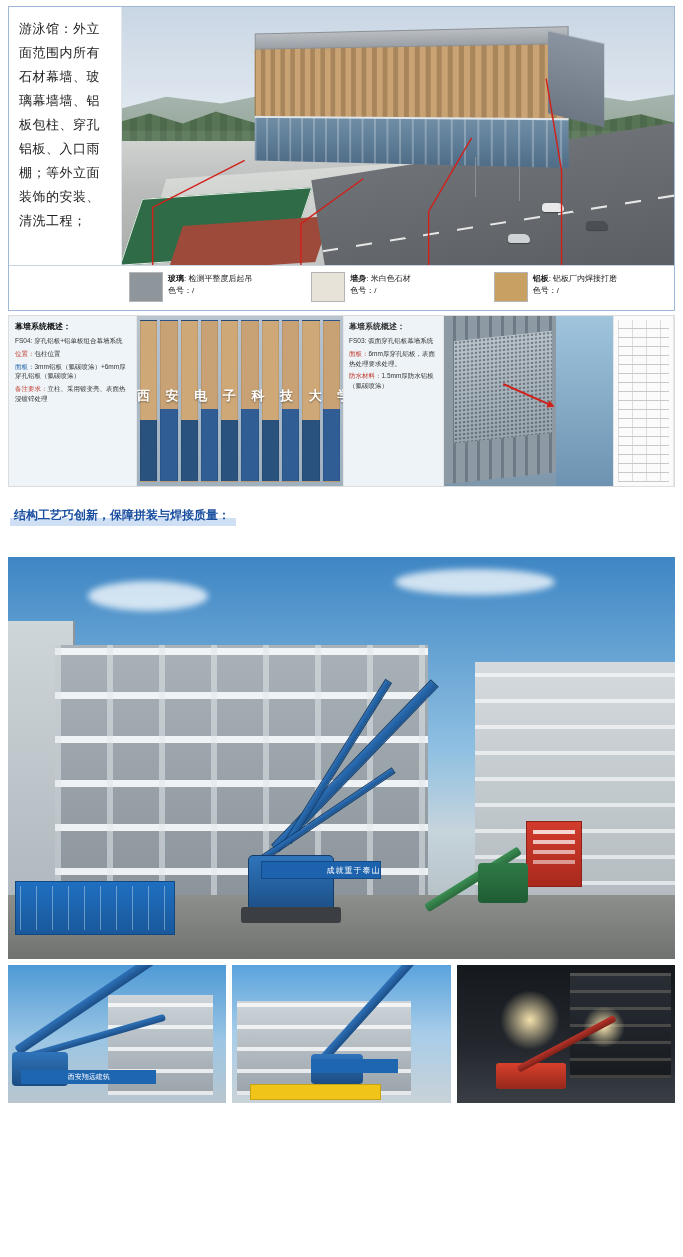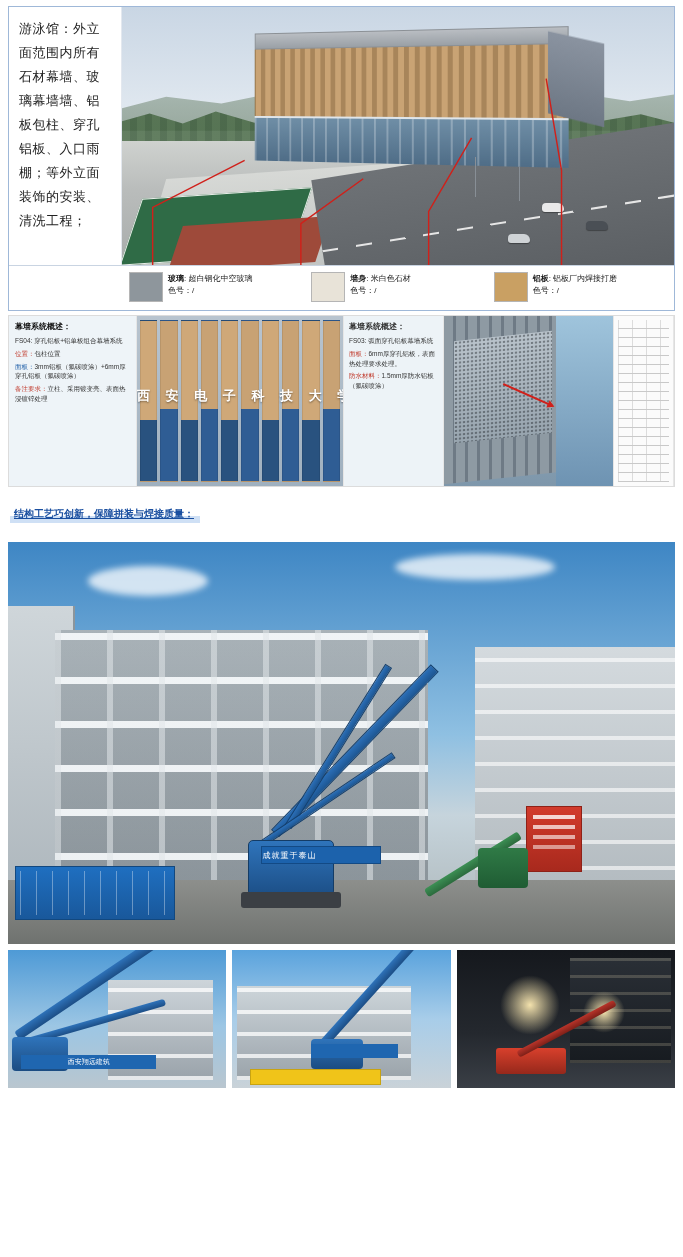--- a/index.html
+++ b/index.html
@@ -277,28 +277,27 @@
   }
   .draw-lines {
     position: absolute; inset: 4px;
     background:
       repeating-linear-gradient(0deg, #c9c9c9 0 1px, transparent 1px 9px),
       repeating-linear-gradient(90deg, #dcdcdc 0 1px, transparent 1px 14px);
   }
 
   
   .section-head {
-    margin: 18px 10px 0 10px;
-    font-size: 10px;
+    margin: 18px 10px 12px 10px;
+    font-size: 12px;
     font-weight: bold;
     color: #1a4fa0;
     display: inline-block;
     padding: 2px 6px 3px 4px;
     background: linear-gradient(transparent 58%, #cfe0f5 58%, #cfe0f5 96%, transparent 96%);
-    text-decoration: underline;
   }
   .body-text {
     margin: 14px 12px 0 12px;
     font-size: 13px;
     line-height: 2.1;
     color: #2b2b2b;
     text-align: justify;
     letter-spacing: .2px;
   }
 
@@ -364,21 +363,21 @@
     background: #3b3f44;
     border-radius: 3px;
   }
   .hp-banner {
     position: absolute; left: 38%; bottom: 20%;
     width: 120px; height: 18px;
     background: #1c62ac;
     color: #fff;
     font-size: 8px;
     line-height: 18px;
-    text-align: left;
+    text-align: right;
     letter-spacing: 1px;
     border: 1px solid #134a85;
   }
   .hp-fence {
     position: absolute; left: 1%; bottom: 6%;
     width: 24%; height: 54px;
     background: linear-gradient(#1f6fc0, #19589b);
     border: 1px solid #12487f;
   }
   .hp-fence::after {
@@ -520,21 +519,21 @@
           <path d="M430 256 L430 160 L415 70" stroke="#d0201a" stroke-width="1.4" fill="none"></path>
         </svg>
       </div>
     </div>
 
     <div class="swatch-row">
 
       <div class="swatch">
         <div class="swatch-chip" style="background:#8e969c"></div>
         <div class="swatch-text">
-          <div><b>玻璃</b>: <span>超白钢化中空玻璃</span></div>
+          <div><b>玻璃</b>: <span>检测平整度后起吊</span></div>
           <div><span>色号：</span><span>/</span></div>
         </div>
       </div>
 
       <div class="swatch">
         <div class="swatch-chip" style="background:#e8e3d8"></div>
         <div class="swatch-text">
           <div><b>墙身</b>: <span>米白色石材</span></div>
           <div><span>色号：</span><span>/</span></div>
         </div>

